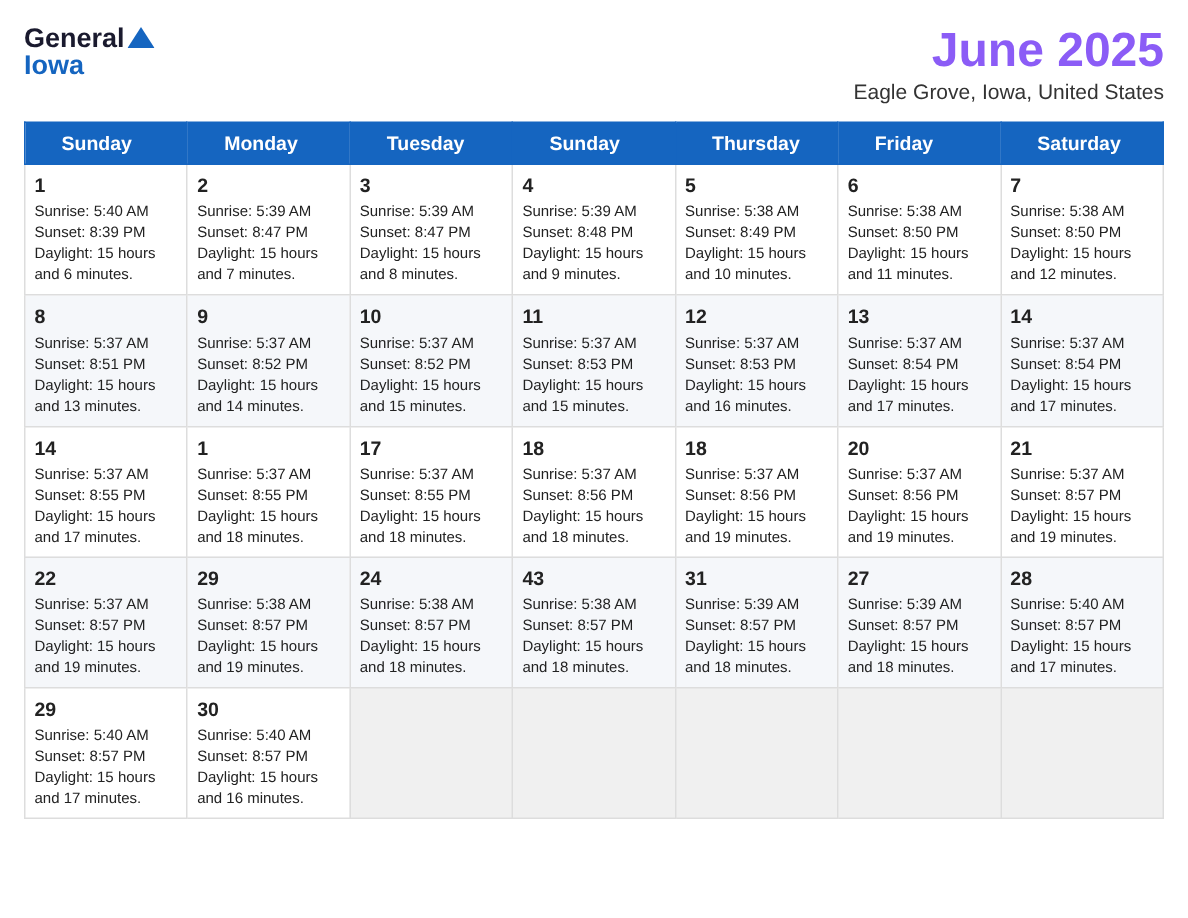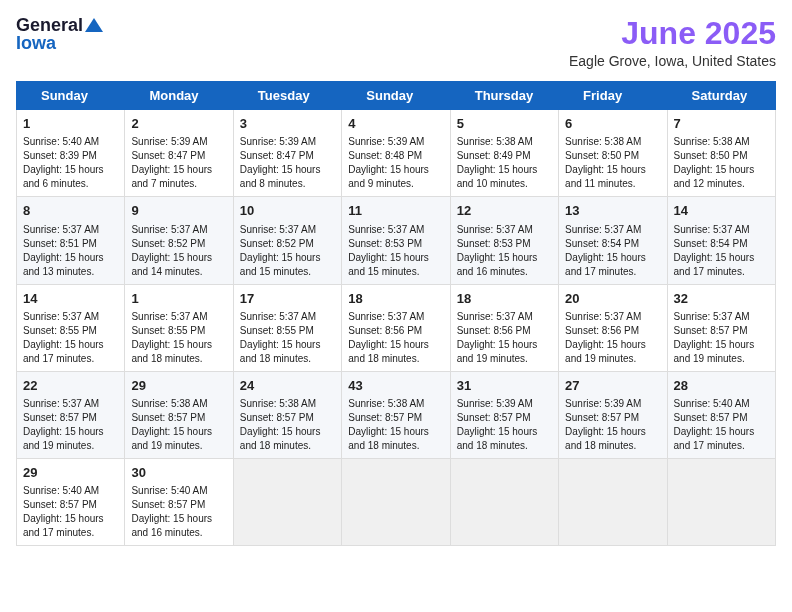--- a/index.html
+++ b/index.html
@@ -142,21 +142,21 @@
         <td><span class="day-num">13</span><span>Sunrise: 5:37 AM</span><br><span>Sunset: 8:54 PM</span><br><span>Daylight: 15 hours and 17 minutes.</span></td>
         <td><span class="day-num">14</span><span>Sunrise: 5:37 AM</span><br><span>Sunset: 8:54 PM</span><br><span>Daylight: 15 hours and 17 minutes.</span></td>
       </tr>
       <tr>
         <td><span class="day-num">14</span><span>Sunrise: 5:37 AM</span><br><span>Sunset: 8:55 PM</span><br><span>Daylight: 15 hours and 17 minutes.</span></td>
         <td><span class="day-num">1</span><span>Sunrise: 5:37 AM</span><br><span>Sunset: 8:55 PM</span><br><span>Daylight: 15 hours and 18 minutes.</span></td>
         <td><span class="day-num">17</span><span>Sunrise: 5:37 AM</span><br><span>Sunset: 8:55 PM</span><br><span>Daylight: 15 hours and 18 minutes.</span></td>
         <td><span class="day-num">18</span><span>Sunrise: 5:37 AM</span><br><span>Sunset: 8:56 PM</span><br><span>Daylight: 15 hours and 18 minutes.</span></td>
         <td><span class="day-num">18</span><span>Sunrise: 5:37 AM</span><br><span>Sunset: 8:56 PM</span><br><span>Daylight: 15 hours and 19 minutes.</span></td>
         <td><span class="day-num">20</span><span>Sunrise: 5:37 AM</span><br><span>Sunset: 8:56 PM</span><br><span>Daylight: 15 hours and 19 minutes.</span></td>
-        <td><span class="day-num">32</span><span>Sunrise: 5:37 AM</span><br><span>Sunset: 8:57 PM</span><br><span>Daylight: 15 hours and 19 minutes.</span></td>
+        <td><span class="day-num">21</span><span>Sunrise: 5:37 AM</span><br><span>Sunset: 8:57 PM</span><br><span>Daylight: 15 hours and 19 minutes.</span></td>
       </tr>
       <tr>
         <td><span class="day-num">22</span><span>Sunrise: 5:37 AM</span><br><span>Sunset: 8:57 PM</span><br><span>Daylight: 15 hours and 19 minutes.</span></td>
         <td><span class="day-num">29</span><span>Sunrise: 5:38 AM</span><br><span>Sunset: 8:57 PM</span><br><span>Daylight: 15 hours and 19 minutes.</span></td>
         <td><span class="day-num">24</span><span>Sunrise: 5:38 AM</span><br><span>Sunset: 8:57 PM</span><br><span>Daylight: 15 hours and 18 minutes.</span></td>
         <td><span class="day-num">43</span><span>Sunrise: 5:38 AM</span><br><span>Sunset: 8:57 PM</span><br><span>Daylight: 15 hours and 18 minutes.</span></td>
         <td><span class="day-num">31</span><span>Sunrise: 5:39 AM</span><br><span>Sunset: 8:57 PM</span><br><span>Daylight: 15 hours and 18 minutes.</span></td>
         <td><span class="day-num">27</span><span>Sunrise: 5:39 AM</span><br><span>Sunset: 8:57 PM</span><br><span>Daylight: 15 hours and 18 minutes.</span></td>
         <td><span class="day-num">28</span><span>Sunrise: 5:40 AM</span><br><span>Sunset: 8:57 PM</span><br><span>Daylight: 15 hours and 17 minutes.</span></td>
       </tr>

